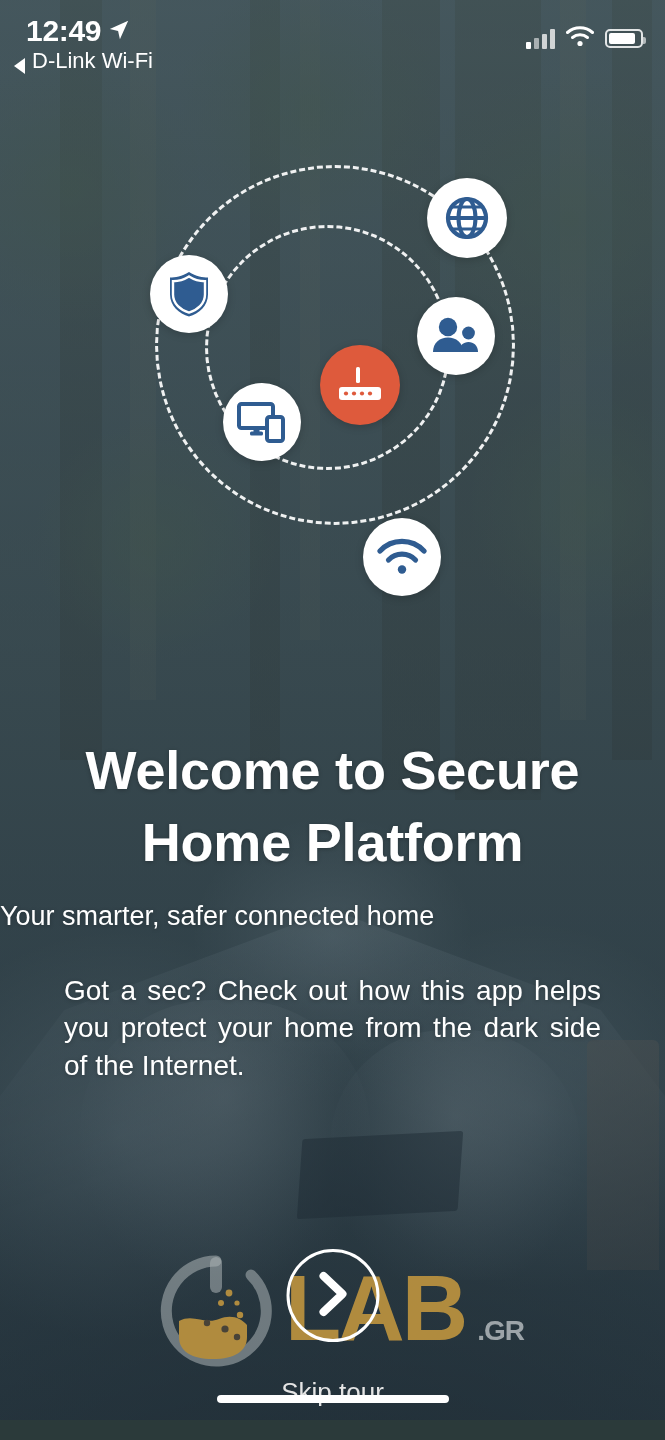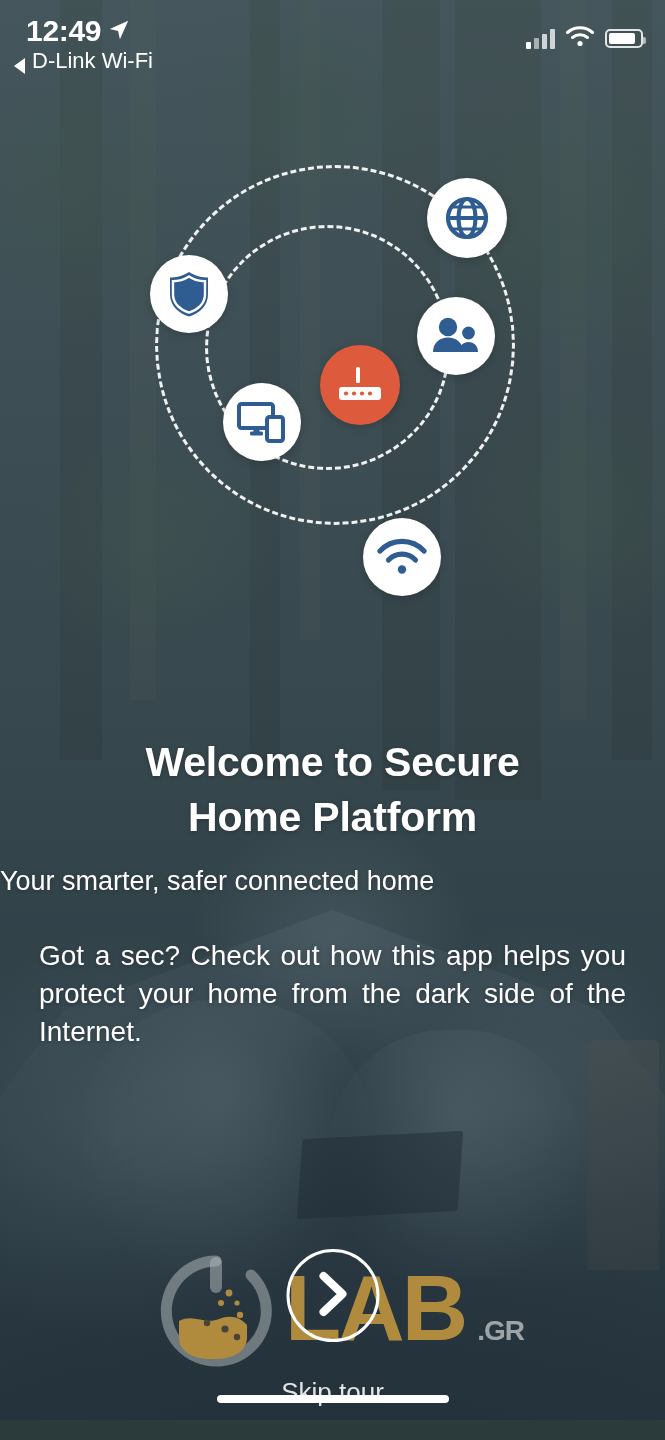--- a/index.html
+++ b/index.html
@@ -143,33 +143,33 @@
   .n-people  { left:252px; top:147px; width:78px; height:78px; }
   .n-devices { left:58px;  top:233px; width:78px; height:78px; }
   .n-wifi    { left:198px; top:368px; width:78px; height:78px; }
 
   .hero-inner { position:absolute; left:165px; top:0; width:360px; height:470px; }
 
   
   .content { position:absolute; left:0; right:0; top:735px; z-index:25; color:#fff; }
   .title {
     text-align:center;
-    font-size:41px; font-weight:bold; line-height:1.33;
+    font-size:54px; font-weight:bold; line-height:1.33;
     letter-spacing:-0.2px;
     padding:0 55px;
     text-shadow:0 1px 4px rgba(0,0,0,.25);
   }
   .subtitle {
     margin-top:22px;
     font-size:27px; font-weight:400;
     text-shadow:0 1px 4px rgba(0,0,0,.25);
   }
   .body {
     margin-top:40px;
-    padding:0 39px;
+    padding:0 64px;
     font-size:28px; line-height:1.35;
     text-align:justify;
     text-align-last:left;
     text-shadow:0 1px 4px rgba(0,0,0,.25);
   }
 
   
   .watermark {
     position:absolute; left:0; right:0; bottom:42px; height:140px;
     display:flex; align-items:center; justify-content:center;

